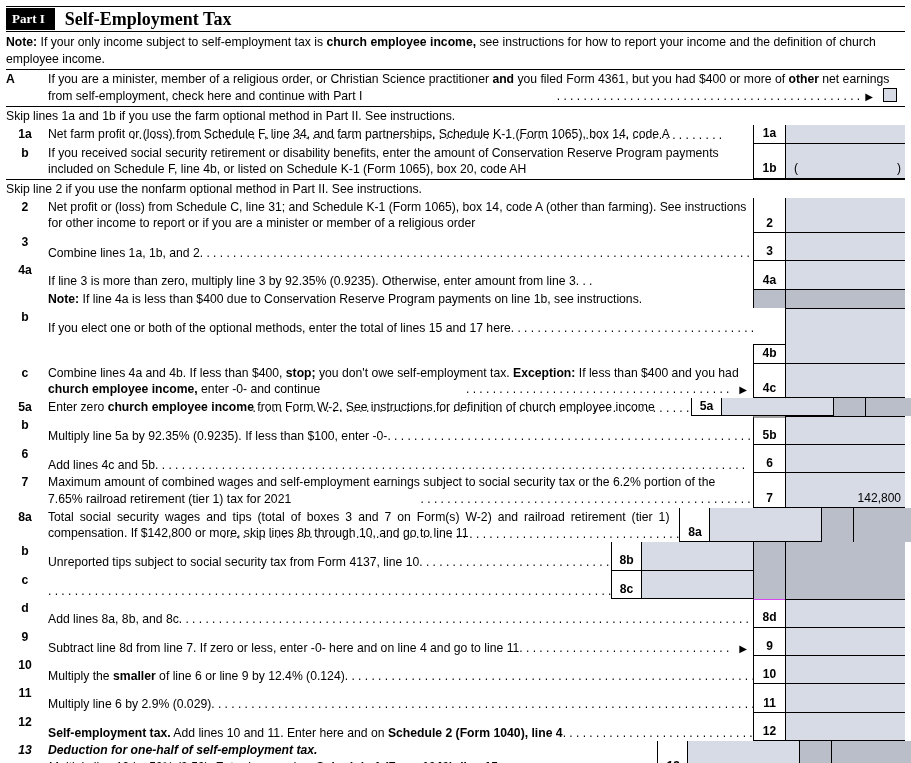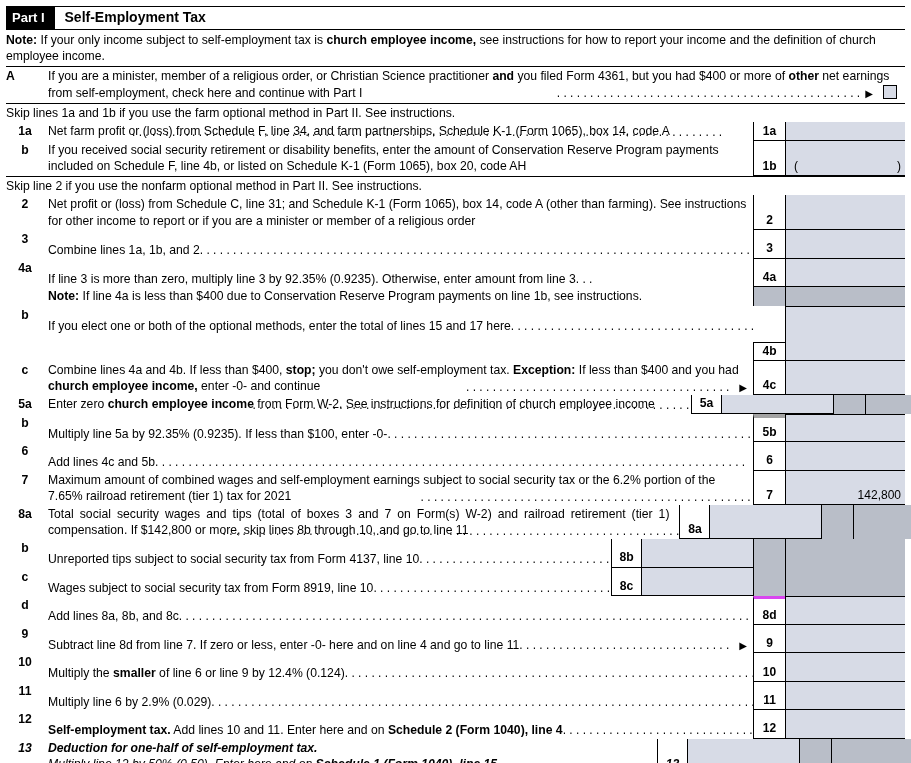--- a/index.html
+++ b/index.html
@@ -10,31 +10,32 @@
     margin: 0;
     padding: 6px;
     width: 911px;
     color: #000;
   }
   .part-header {
     border-top: 1.5px solid #000;
     border-bottom: 1px solid #000;
     display: flex;
     align-items: center;
+    font-family: Liberation Serif, serif;
   }
   .part-badge {
     background: #000;
     color: #fff;
     font-weight: bold;
     padding: 2px 10px 2px 6px;
     font-size: 13px;
   }
   .part-title {
     font-weight: bold;
-    font-size: 14px;
+    font-size: 18px;
     padding-left: 10px;
   }
   .note-line {
     border-bottom: 1px solid #000;
     padding: 2px 0;
   }
   .inline-b { font-weight: bold; }
   .row {
     display: flex;
     align-items: stretch;
@@ -265,21 +266,21 @@
   </div>
 </div>
 
 <div class="row">
   <div class="col-label sub">b</div>
   <div class="line-body">
       <div class="line-text">Multiply line 5a by 92.35% (0.9235). If less than $100, enter -0-</div>
       <div class="line-fill"></div>
     </div>
   <div class="right-cols">
-      <div class="numcell" style="border-top:4px solid #a3a3a3;">5b</div>
+      <div class="numcell" style="border-top:2px solid #a3a3a3;">5b</div>
       <div class="valcell shade" style="border-top:1px solid #000;"></div>
     </div>
 </div>
 
 <div class="row">
   <div class="col-label">6</div>
   <div class="line-body">
       <div class="line-text">Add lines 4c and 5b</div>
       <div class="line-fill"></div>
     </div>
@@ -333,41 +334,40 @@
       <div class="inner-val"></div>
     </div>
   <div class="right-cols">
       <div class="numcell gray" style="border-bottom:0;"></div>
       <div class="valcell gray" style="border-bottom:0;"></div>
     </div>
 </div>
 <div class="row">
   <div class="col-label sub">c</div>
   <div class="line-body">
-      <div class="line-text">Wages subject to social security tax from Form 8919, line 10</div>
       <div class="line-fill"></div>
     </div>
   <div class="inner-cols">
       <div class="inner-num">8c</div>
       <div class="inner-val"></div>
     </div>
   <div class="right-cols">
       <div class="numcell gray" style="border-bottom:0;"></div>
       <div class="valcell gray" style="border-bottom:0;"></div>
     </div>
 </div>
 
 <div class="row">
   <div class="col-label sub">d</div>
   <div class="line-body">
       <div class="line-text">Add lines 8a, 8b, and 8c</div>
       <div class="line-fill"></div>
     </div>
   <div class="right-cols">
-      <div class="numcell" style="border-top:3px solid #d946ef;text-align:right;">8d</div>
+      <div class="numcell" style="border-top:1px solid #d946ef;text-align:right;">8d</div>
       <div class="valcell shade" style="border-top:1px solid #000;"></div>
     </div>
 </div>
 
 <div class="row">
   <div class="col-label">9</div>
   <div class="line-body">
       <div class="line-text">Subtract line 8d from line 7. If zero or less, enter -0- here and on line 4 and go to line 11</div>
       <div class="line-fill"></div>
       <div class="arrow" style="flex:0 0 auto;padding-right:6px;"></div>

